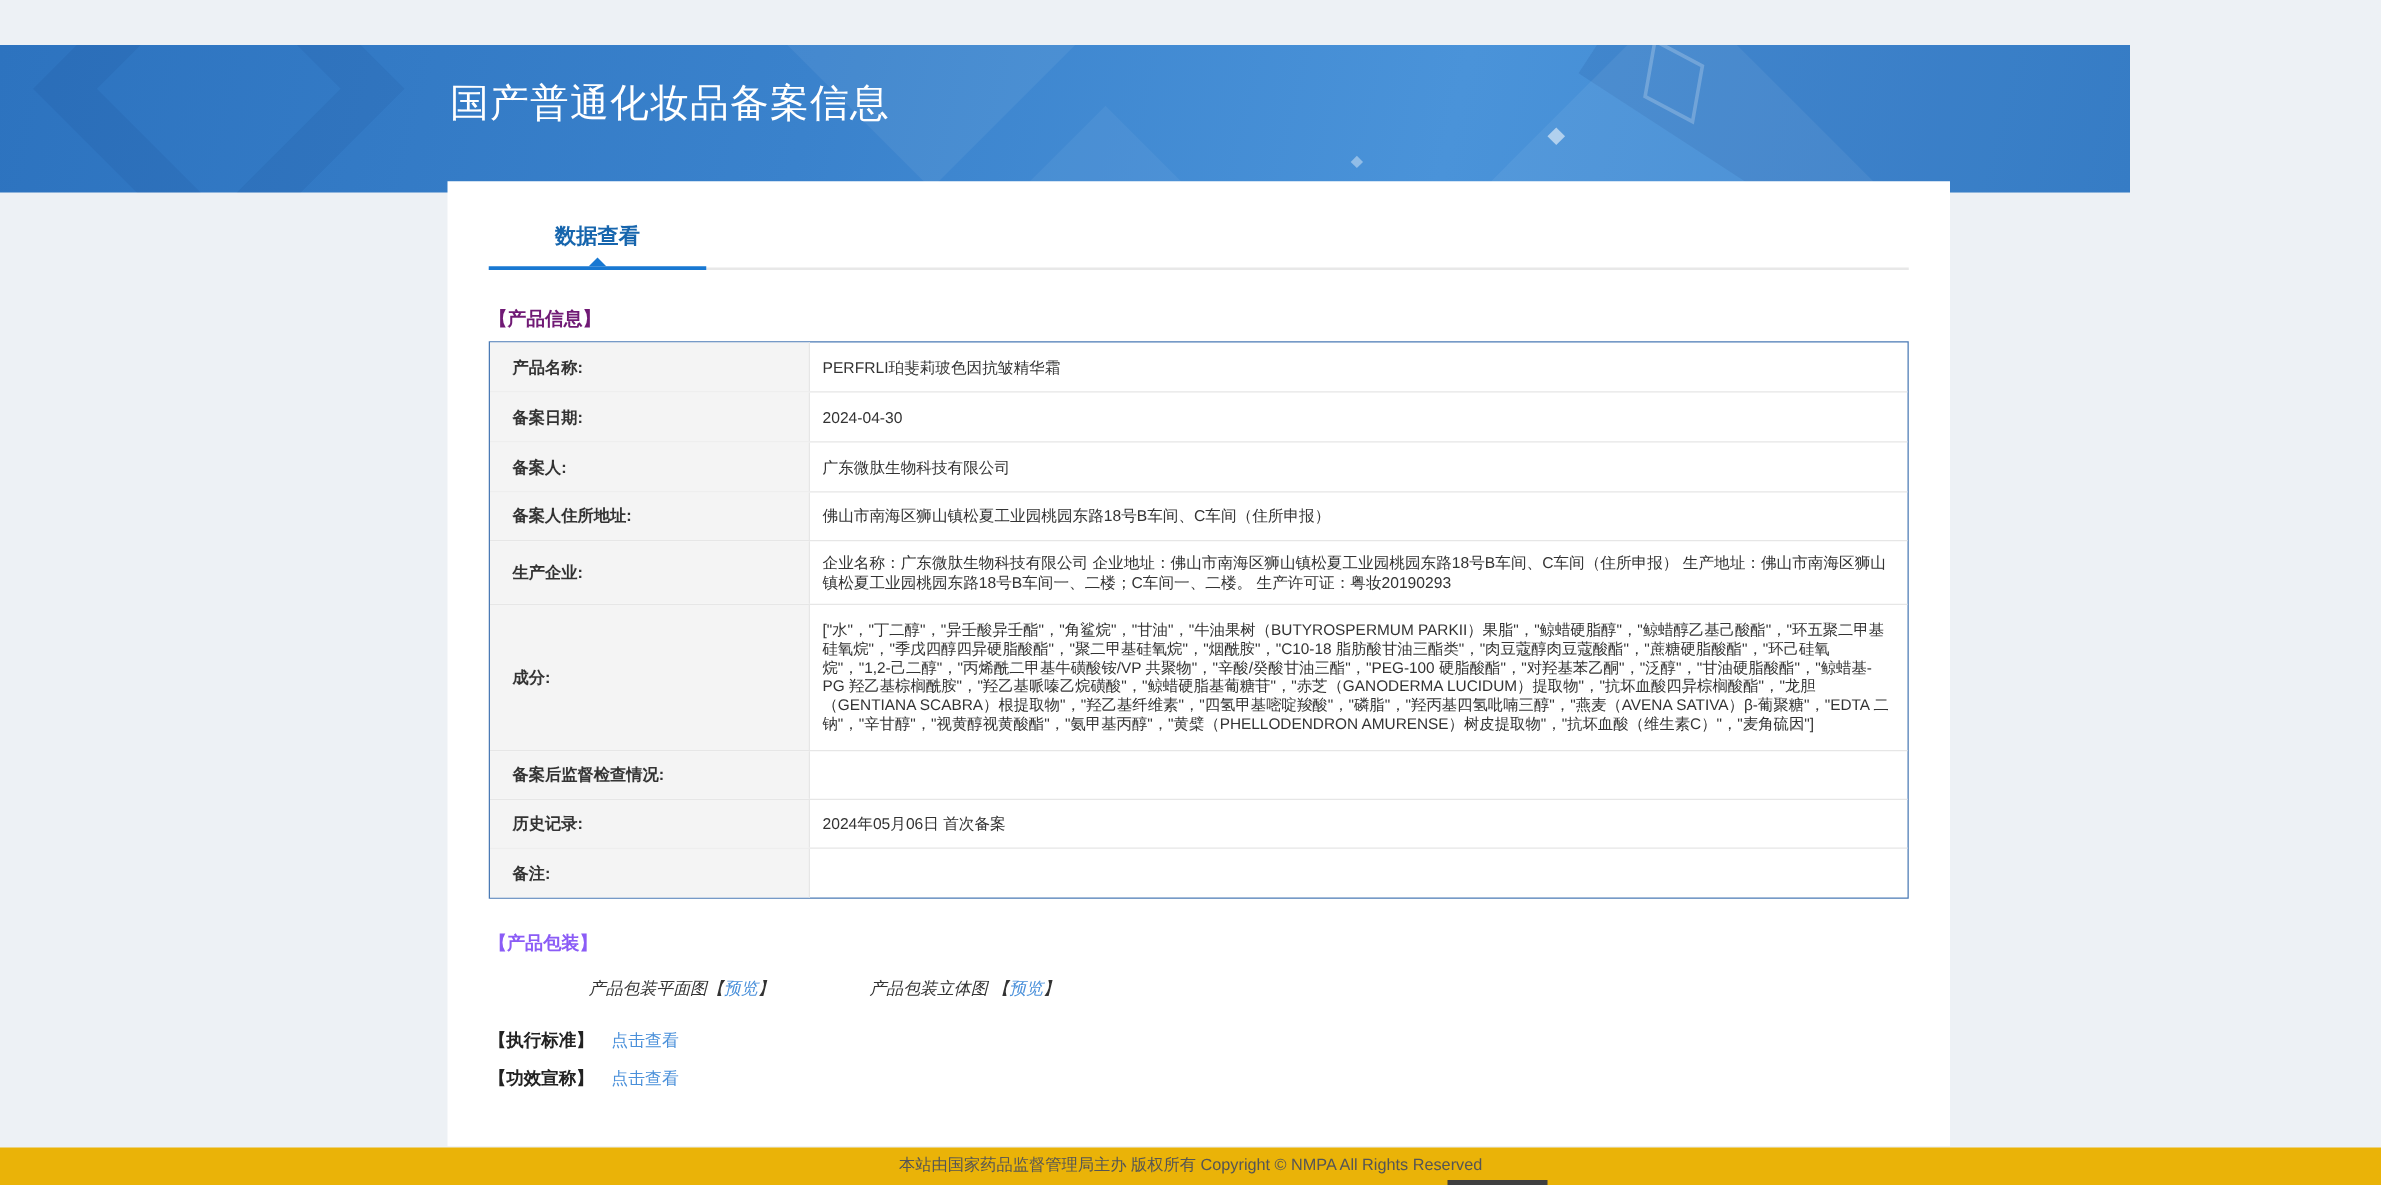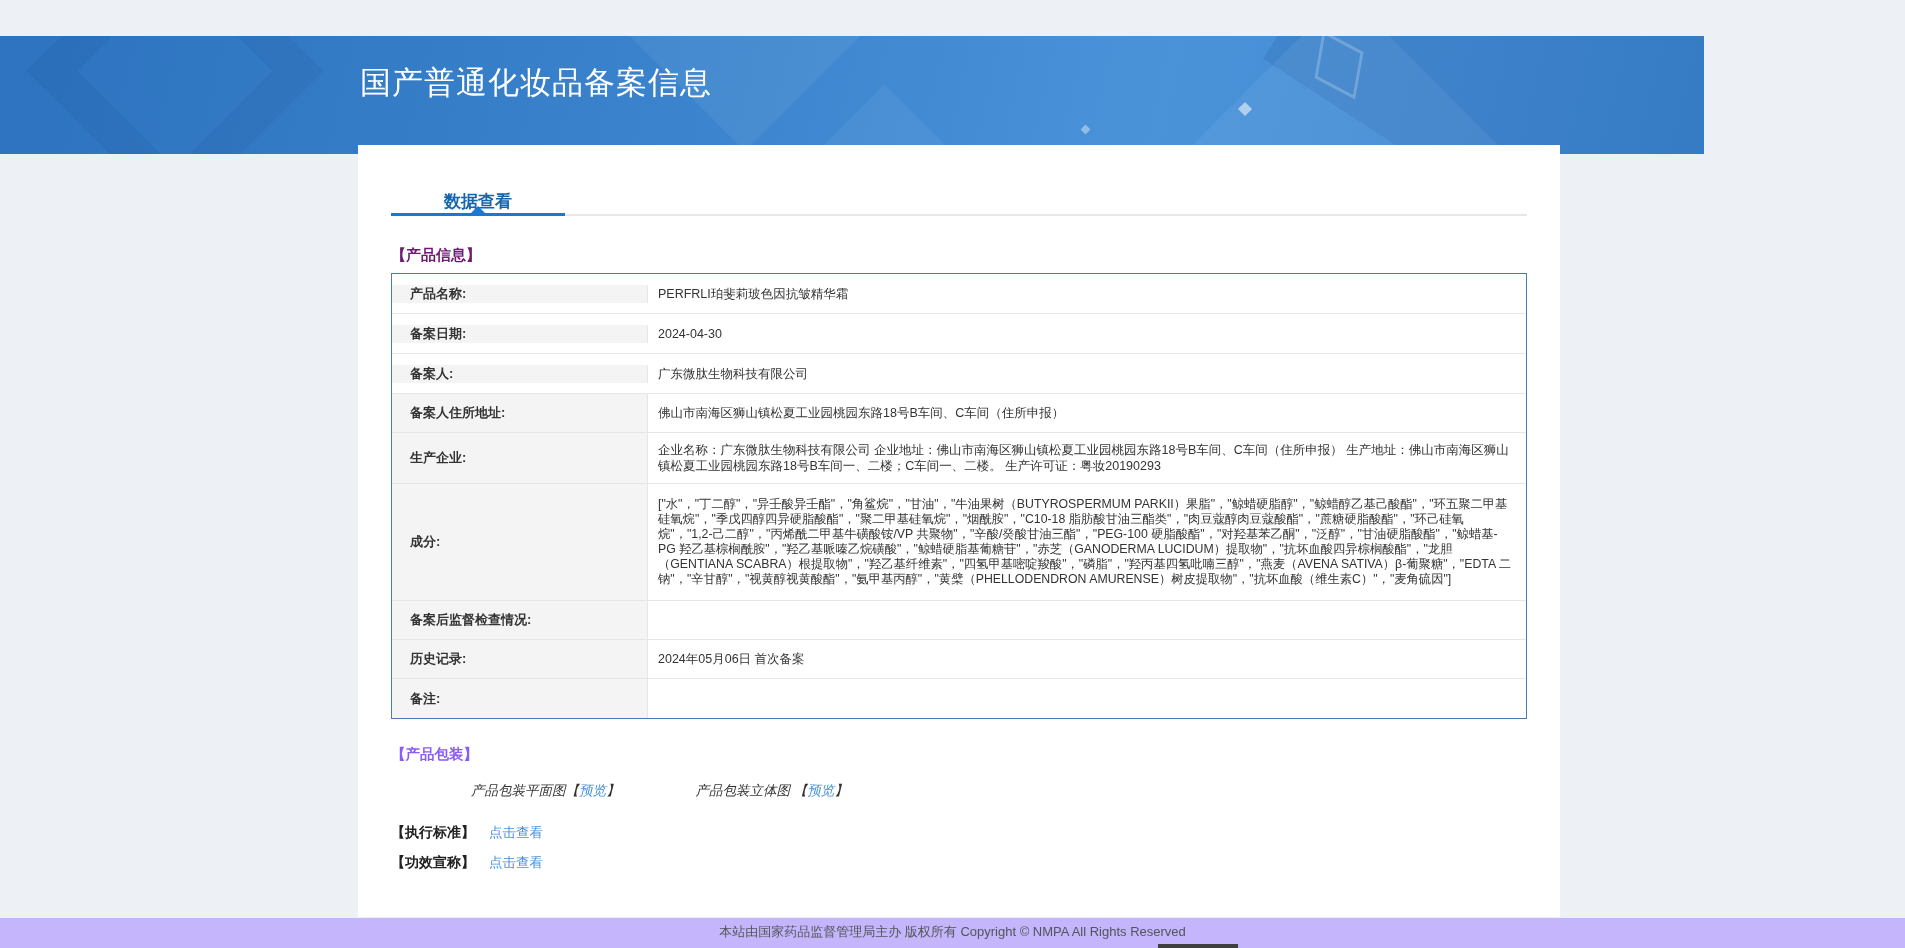--- a/index.html
+++ b/index.html
@@ -22,49 +22,49 @@
   .d8 { left:820px; top:84px; width:150px; height:120px; background:rgba(255,255,255,0.05); transform:rotate(45deg); }
   .page-title { position:absolute; left:360px; top:26px; font-size:31px; letter-spacing:1px;
     color:#ffffff; font-weight:400; }
 
   
   .card { position:absolute; left:358px; top:145px; width:1202px; min-height:772px;
     background:#ffffff; padding:0 33px 40px 33px; }
 
   .tabbar { position:relative; height:71px; border-bottom:2px solid #e8e8e8; }
   .tab { position:absolute; left:0; bottom:-2px; width:174px; height:46px;
-    display:flex; align-items:flex-end; justify-content:center; 
+    display:flex; align-items:flex-end; justify-content:center; padding-bottom:13px;
     border-bottom:3px solid #1878d2; font-size:17px; font-weight:bold; color:#1665ad; cursor:pointer; }
   .tab-caret { position:absolute; left:50%; bottom:0; margin-left:-7px; width:0; height:0;
     border-left:7px solid transparent; border-right:7px solid transparent; border-bottom:7px solid #1878d2; }
 
   .section-title { margin:30px 0 8px 0; font-size:15px; font-weight:bold; color:#701a75; }
 
   .info-table { border:1px solid #4a7ab5; width:100%; }
   .row { display:flex; border-bottom:1px solid #e6e6e6; }
   .row:last-child { border-bottom:none;gap:40px; }
   .cell-label { width:256px; min-width:256px; background:#f4f4f4; border-right:1px solid #e6e6e6;
     display:flex; align-items:center; padding-left:18px; font-size:13px; font-weight:bold; color:#333; }
   .cell-value { flex:1; display:flex; align-items:center; padding:6px 14px 6px 10px;
     font-size:12.5px; color:#333; line-height:16px; }
-  .r40 { height:40px;align-items:center; } .r39 { height:39px; } .r51 { height:51px; }
+  .r40 { height:40px; } .r39 { height:39px; } .r51 { height:51px; }
   .r-ing { min-height:117px; }
   .r-ing .cell-value { font-size:12.3px; line-height:15px; }
 
   .pkg-title { margin-top:26px; font-size:14.5px; font-weight:bold; color:#8b5cf6; }
   .pkg-line { margin-top:18px; padding-left:80px; font-size:13.5px; color:#333;font-style:italic; }
   .pkg-item2 { margin-left:76px; }
   a.lnk { color:#4a90da; text-decoration:none; cursor:pointer; }
   .std-line { margin-top:24px; font-size:14px; color:#222; }
   .std-line .b { font-weight:bold; }
   .std-line a.lnk { margin-left:14px; font-size:13.5px; }
   .claim-line { margin-top:12px; }
 
   
-  .footer { position:absolute; left:0; top:918px; width:1905px; height:30px; background:#c4b5fd;
+  .footer { position:absolute; left:0; top:918px; width:1905px; height:30px; background:#eab308;
     text-align:center; font-size:13px; color:#555; line-height:28px; }
   .notch { position:absolute; left:1158px; top:944px; width:80px; height:4px; background:#3f3f3f; }
 </style>
 </head>
 <body>
 
 <div class="header">
   <div class="deco d1"></div>
   <div class="deco d2"></div>
   <div class="deco d3"></div>

